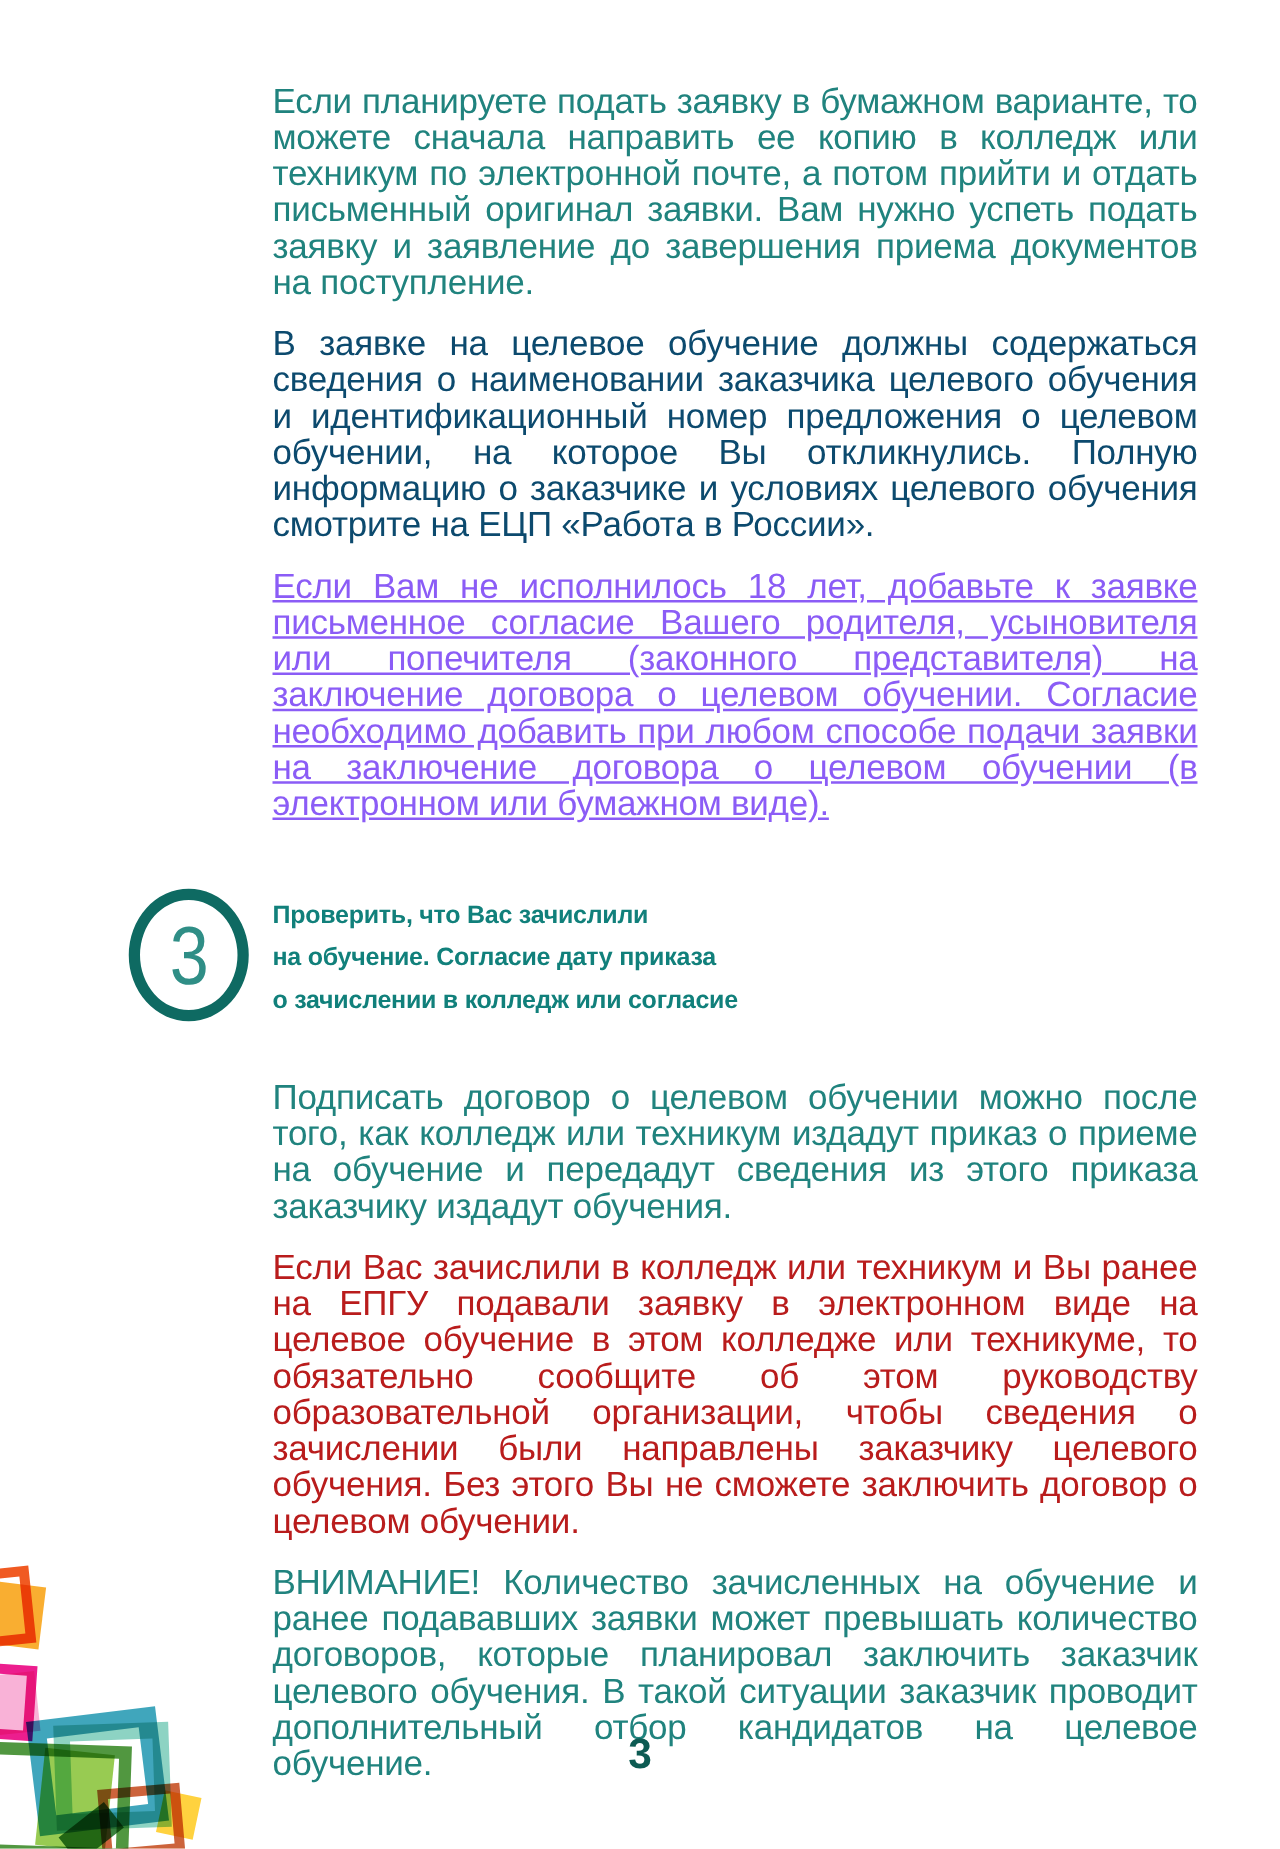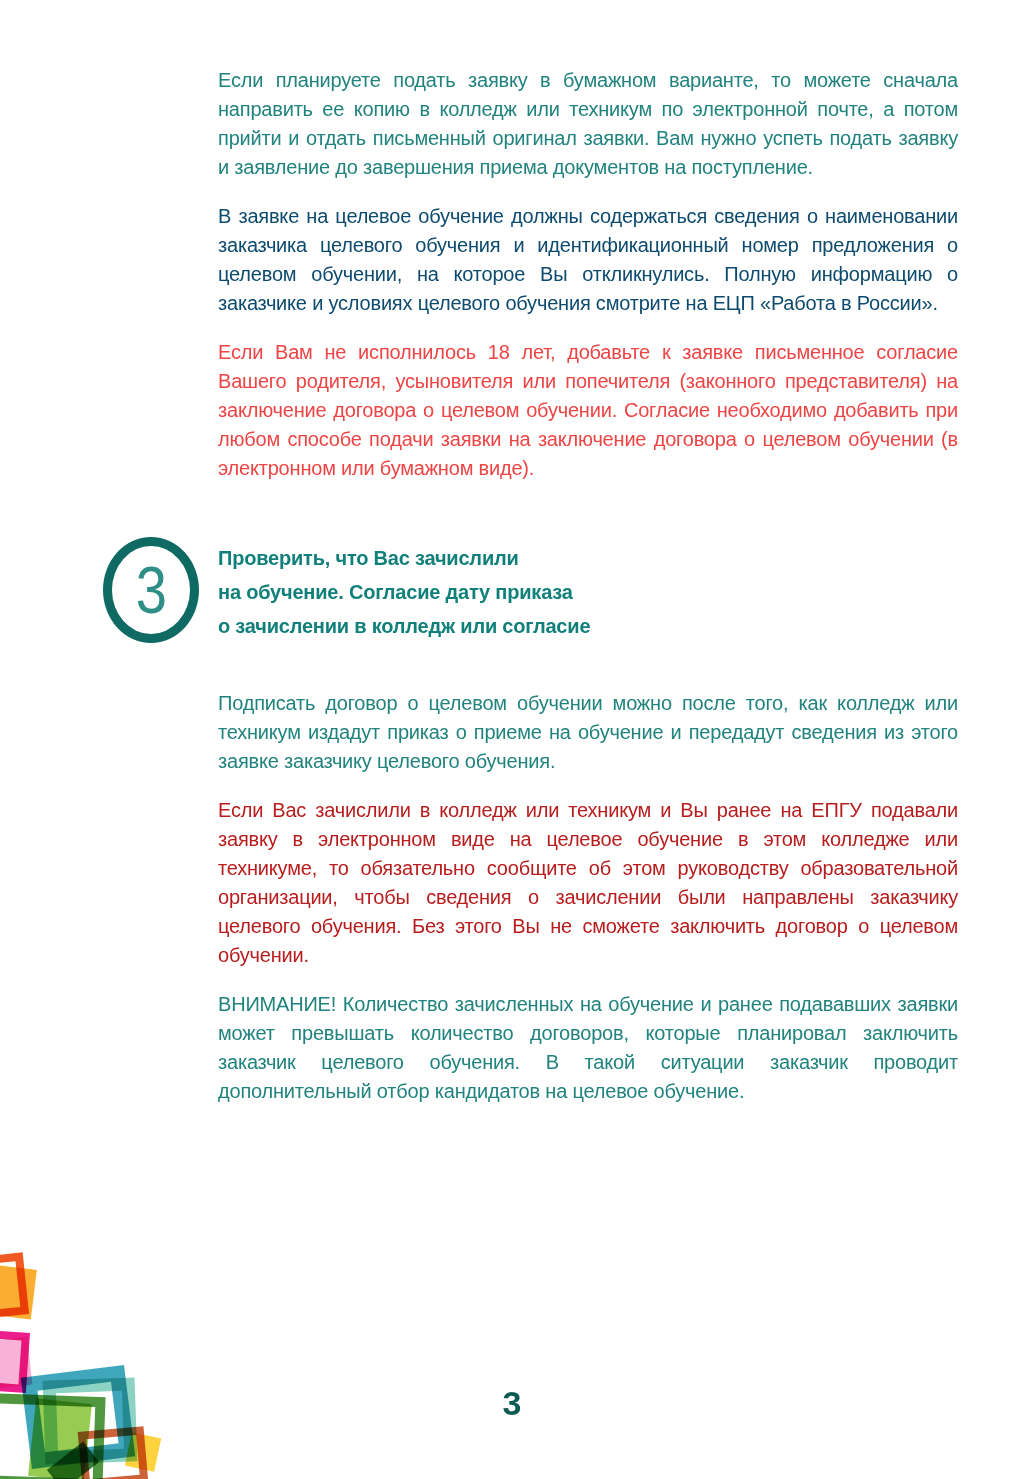--- a/index.html
+++ b/index.html
@@ -17,21 +17,21 @@
     font-family: "Liberation Sans", sans-serif;
   }
   .content {
     position: absolute;
     left: 218px;
     top: 66px;
     width: 740px;
   }
   .content p {
     margin: 0 0 20px 0;
-    font-size: 20px;
+    font-size: 28px;
     line-height: 29px;
     letter-spacing: -0.2px;
     text-align: justify;
     text-justify: inter-word;
   }
   .step {
     position: relative;
     margin: 58px 0 42px 0;
     min-height: 106px;
   }
@@ -100,34 +100,34 @@
 <body>
 
 <div class="page">
 
   <div class="content">
 
     <p style="color: rgb(32, 131, 126);">Если планируете подать заявку в бумажном варианте, то можете сначала направить ее копию в колледж или техникум по электронной почте, а потом прийти и отдать письменный оригинал заявки. Вам нужно успеть подать заявку и заявление до завершения приема документов на поступление.</p>
 
     <p style="color: #0c4a6e;">В заявке на целевое обучение должны содержаться сведения о наименовании заказчика целевого обучения и идентификационный номер предложения о целевом обучении, на которое Вы откликнулись. Полную информацию о заказчике и условиях целевого обучения смотрите на ЕЦП «Работа в России».</p>
 
-    <p style="color: #ef4444;">Если Вам не исполнилось 18 лет, добавьте к заявке письменное согласие Вашего родителя, усыновителя или попечителя (законного представителя) на заключение договора о целевом обучении. Согласие необходимо добавить при любом способе подачи заявки на заключение договора о целевом обучении (в электронном или бумажном виде).</p>
+    <p style="color: #8b5cf6; text-decoration: underline;">Если Вам не исполнилось 18 лет, добавьте к заявке письменное согласие Вашего родителя, усыновителя или попечителя (законного представителя) на заключение договора о целевом обучении. Согласие необходимо добавить при любом способе подачи заявки на заключение договора о целевом обучении (в электронном или бумажном виде).</p>
 
     <section class="step">
       <div class="step-badge" style="border-color: rgb(14, 106, 98);">
         <span style="color: rgb(47, 142, 134);">3</span>
       </div>
       <h2 class="step-heading" style="color: rgb(17, 128, 123);">
         <span>Проверить, что Вас зачислили</span><br>
         <span>на обучение. Согласие дату приказа</span><br>
         <span>о зачислении в колледж или согласие</span>
       </h2>
     </section>
 
-    <p style="color: rgb(32, 131, 126);">Подписать договор о целевом обучении можно после того, как колледж или техникум издадут приказ о приеме на обучение и передадут сведения из этого заявке заказчику целевого обучения.</p>
+    <p style="color: rgb(32, 131, 126);">Подписать договор о целевом обучении можно после того, как колледж или техникум издадут приказ о приеме на обучение и передадут сведения из этого приказа заказчику издадут обучения.</p>
 
     <p style="color: #b91c1c;">Если Вас зачислили в колледж или техникум и Вы ранее на ЕПГУ подавали заявку в электронном виде на целевое обучение в этом колледже или техникуме, то обязательно сообщите об этом руководству образовательной организации, чтобы сведения о зачислении были направлены заказчику целевого обучения. Без этого Вы не сможете заключить договор о целевом обучении.</p>
 
     <p style="color: rgb(32, 131, 126);">ВНИМАНИЕ! Количество зачисленных на обучение и ранее подававших заявки может превышать количество договоров, которые планировал заключить заказчик целевого обучения. В такой ситуации заказчик проводит дополнительный отбор кандидатов на целевое обучение.</p>
 
   </div>
 
   <div class="decoration">
     <div class="shape sq-orange-fill" style="background-color: rgb(249, 165, 26);"></div>
     <div class="shape sq-orange-frame" style="border-color: rgb(240, 90, 34);"></div>

